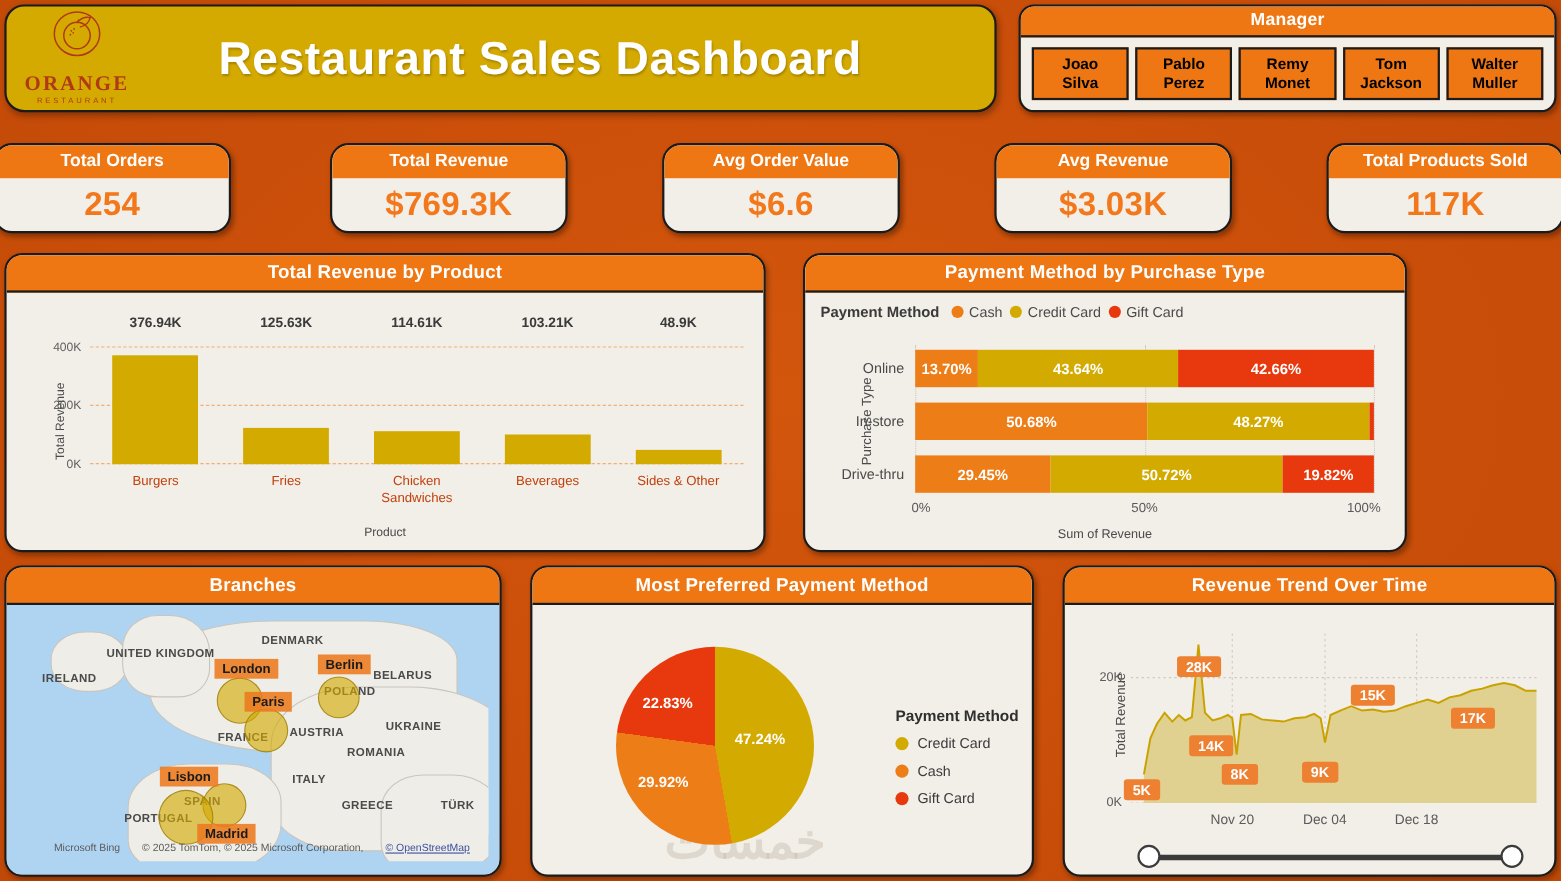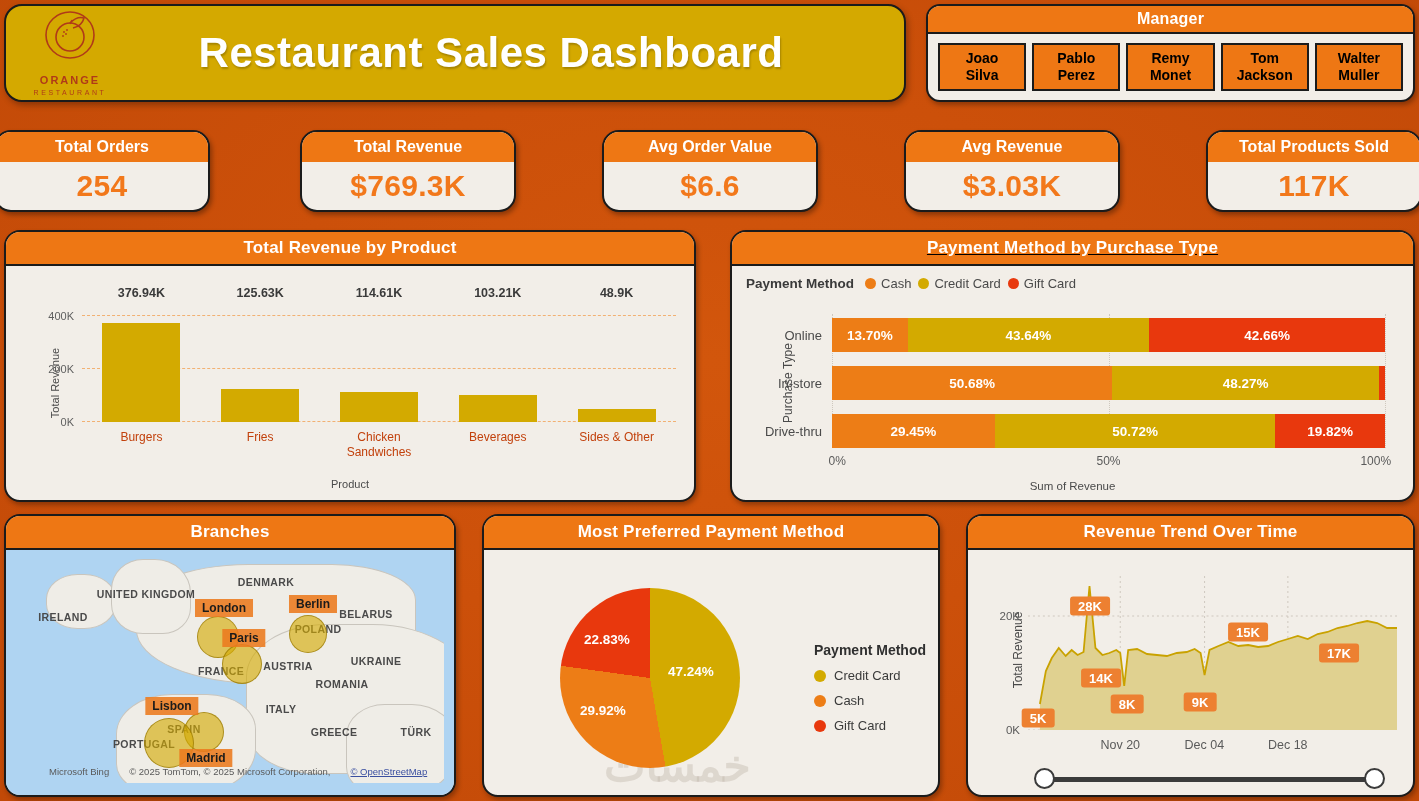--- a/index.html
+++ b/index.html
@@ -23,21 +23,21 @@
   }
 
   
   #header-banner {
     position: absolute; left: 4px; top: 4px; width: 902px; height: 98px;
     background: #D4A900; border: 2px solid #1b1b1b; border-radius: 18px;
     display: flex; align-items: center; box-shadow: 2px 3px 6px rgba(0,0,0,.3);
   }
   #logo { width: 96px; height: 86px; margin-left: 16px; flex: 0 0 auto;
           display: flex; flex-direction: column; align-items: center; justify-content: center; }
-  #logo-name { font-family: Liberation Sans, sans-serif; font-size: 11px; font-weight: bold;
+  #logo-name { font-family: Liberation Serif, serif; font-size: 19px; font-weight: bold;
                color: #B03A18; letter-spacing: 2px; line-height: 1; margin-top: 14px; }
   #logo-sub { font-size: 7px; color: #B03A18; letter-spacing: 2.6px; margin-top: 3px; }
   #dash-title {
     flex: 1; text-align: center; color: #FFFFFF; font-size: 42px; font-weight: bold;
     letter-spacing: .5px; text-shadow: 1px 2px 2px rgba(0,0,0,.22); padding-right: 40px;
   }
 
   
   #manager-panel { left: 926px; top: 4px; width: 489px; height: 98px; border-radius: 14px; }
   #manager-panel .panel-head { height: 28px; line-height: 26px; font-size: 16px; }
@@ -59,21 +59,21 @@
     background: #EE7714; color: #fff; height: 30px; line-height: 30px;
     text-align: center; font-size: 16px; font-weight: bold;
   }
   .kpi-val {
     height: 48px; line-height: 48px; text-align: center;
     color: #F2781B; font-size: 30px; font-weight: bold; letter-spacing: .3px;
   }
 
   
   #bar-panel    { left: 4px;   top: 230px; width: 692px; height: 272px; }
-  #stack-panel  { left: 730px; top: 230px; width: 685px; height: 272px; text-decoration: underline; }
+  #stack-panel  { left: 730px; top: 230px; width: 549px; height: 272px; }
   #map-panel    { left: 4px;   top: 514px; width: 452px; height: 283px; }
   #pie-panel    { left: 482px; top: 514px; width: 458px; height: 283px; }
   #line-panel   { left: 966px; top: 514px; width: 449px; height: 283px; }
   .chart-panel .panel-head { height: 34px; line-height: 32px; font-size: 17px; }
   #map-panel .panel-head, #pie-panel .panel-head, #line-panel .panel-head { font-size: 17px; }
 
   .plot { position: relative; width: 100%; height: calc(100% - 34px); }
 
   
   #bar-area { position: absolute; left: 76px; top: 40px; right: 18px; bottom: 78px; }

